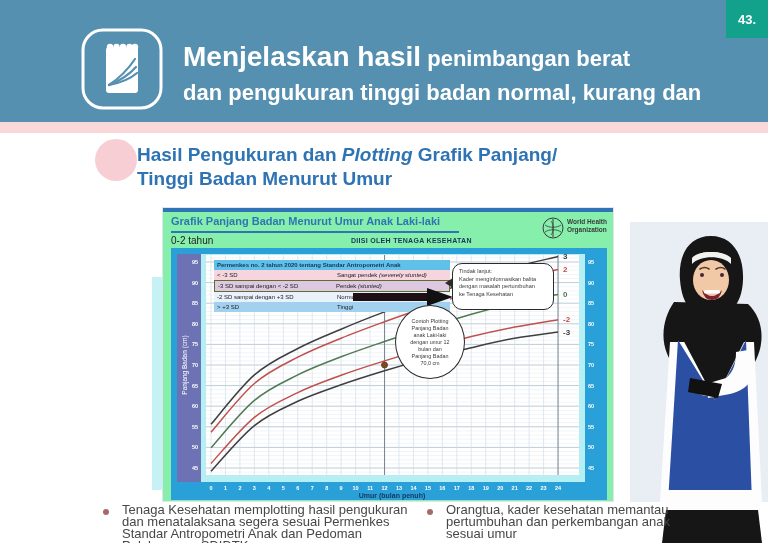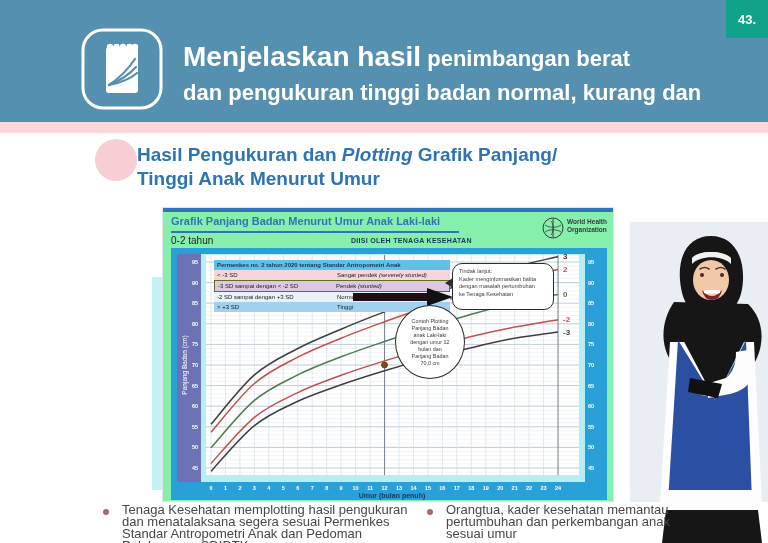--- a/index.html
+++ b/index.html
@@ -115,21 +115,21 @@
       <span class="big">Menjelaskan hasil</span><span class="rest"> penimbangan berat</span>
     </div>
     <div class="l2">dan pengukuran tinggi badan normal, kurang dan</div>
   </div>
 
   <div class="abs" id="heading-circle"></div>
   <div class="abs" id="section-heading">
     <div>
       <span>Hasil Pengukuran dan </span><span class="it">Plotting</span><span> Grafik Panjang/</span>
     </div>
-    <div>Tinggi Anak Menurut Umur</div>
+    <div>Tinggi Badan Menurut Umur</div>
   </div>
 
   <div class="abs" id="cyan-strip"></div>
 
   <div class="abs" id="chart-card">
     <div class="abs" id="card-topbar"></div>
     <div class="abs" id="chart-title">Grafik Panjang Badan Menurut Umur Anak Laki-laki</div>
     <div class="abs" id="chart-title-rule"></div>
     <div class="abs" id="chart-subtitle">0-2 tahun</div>
     <div class="abs" id="filled-by">DIISI OLEH TENAGA KESEHATAN</div>

